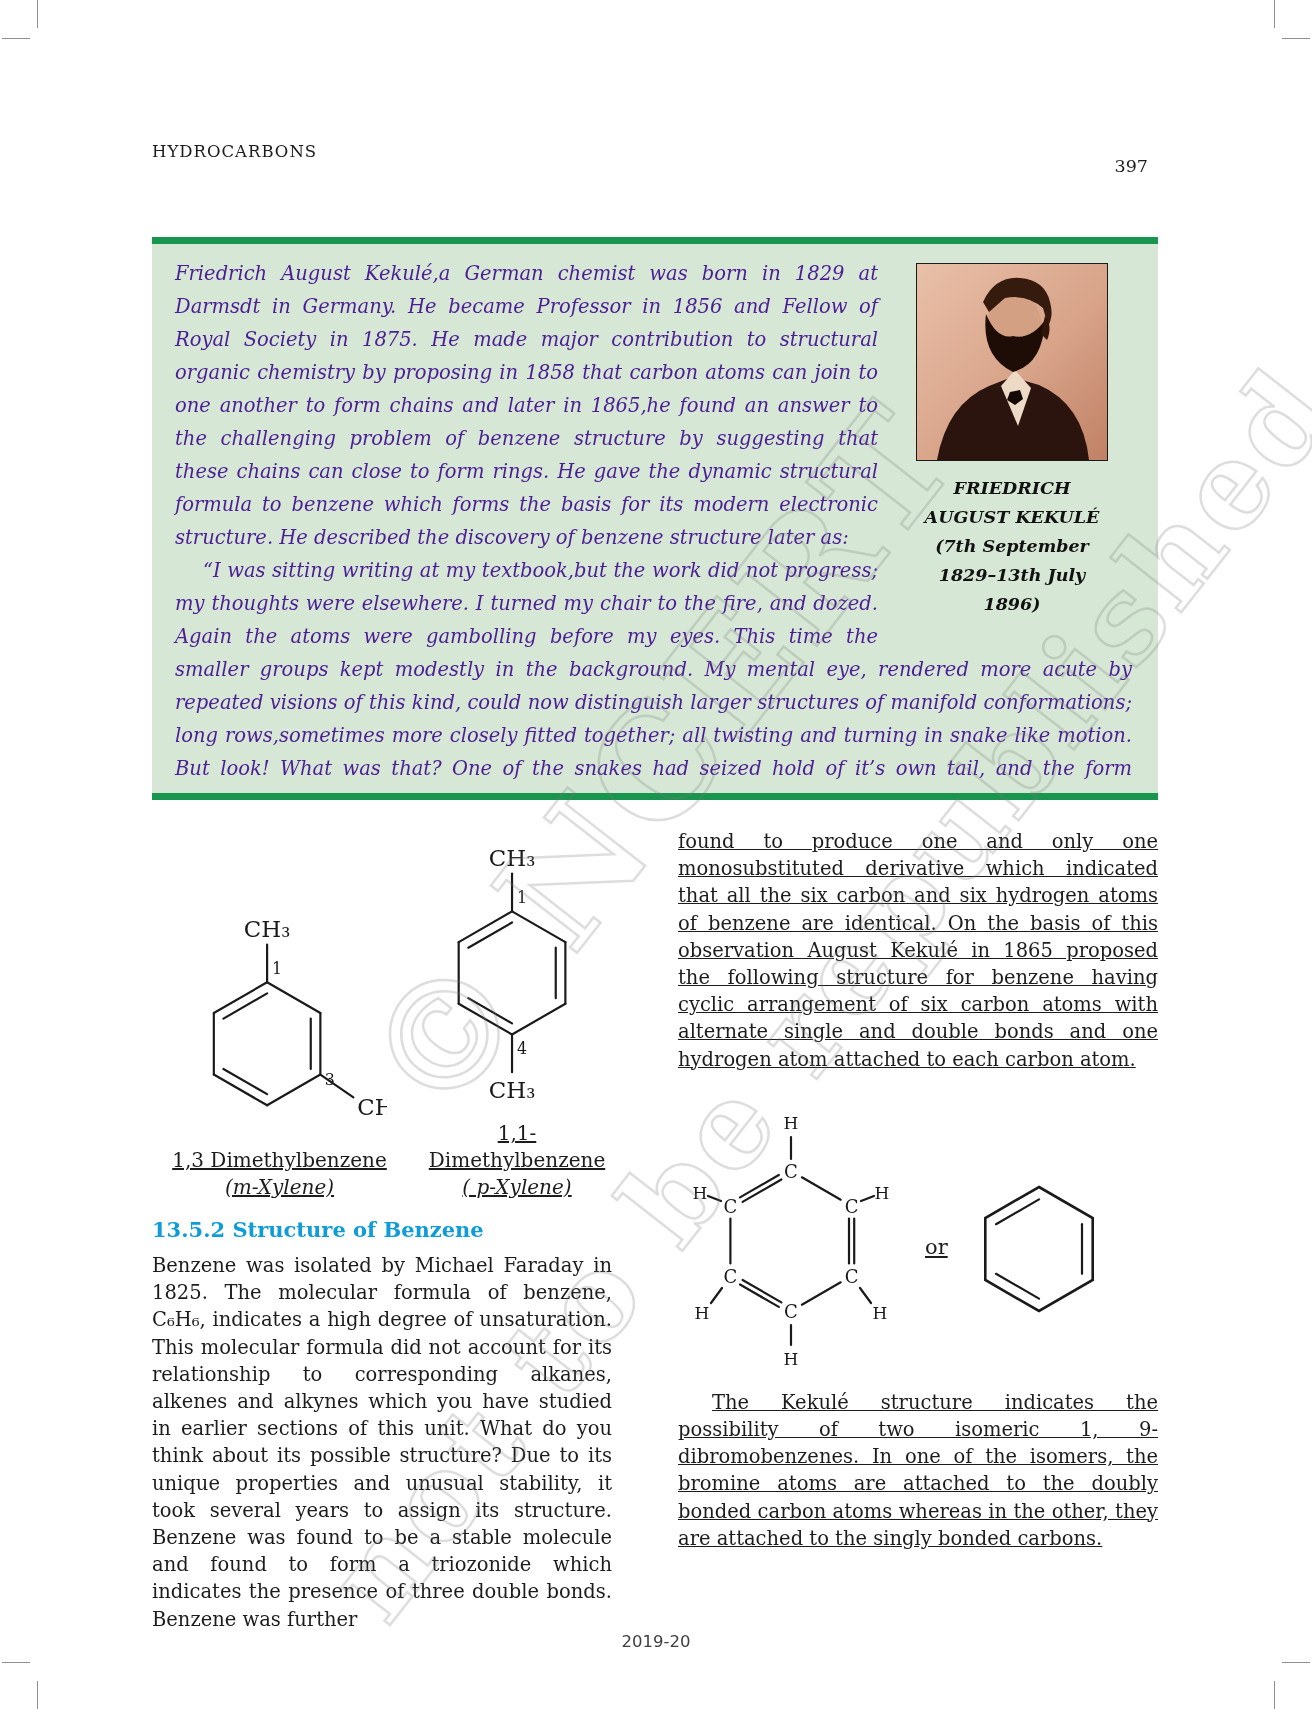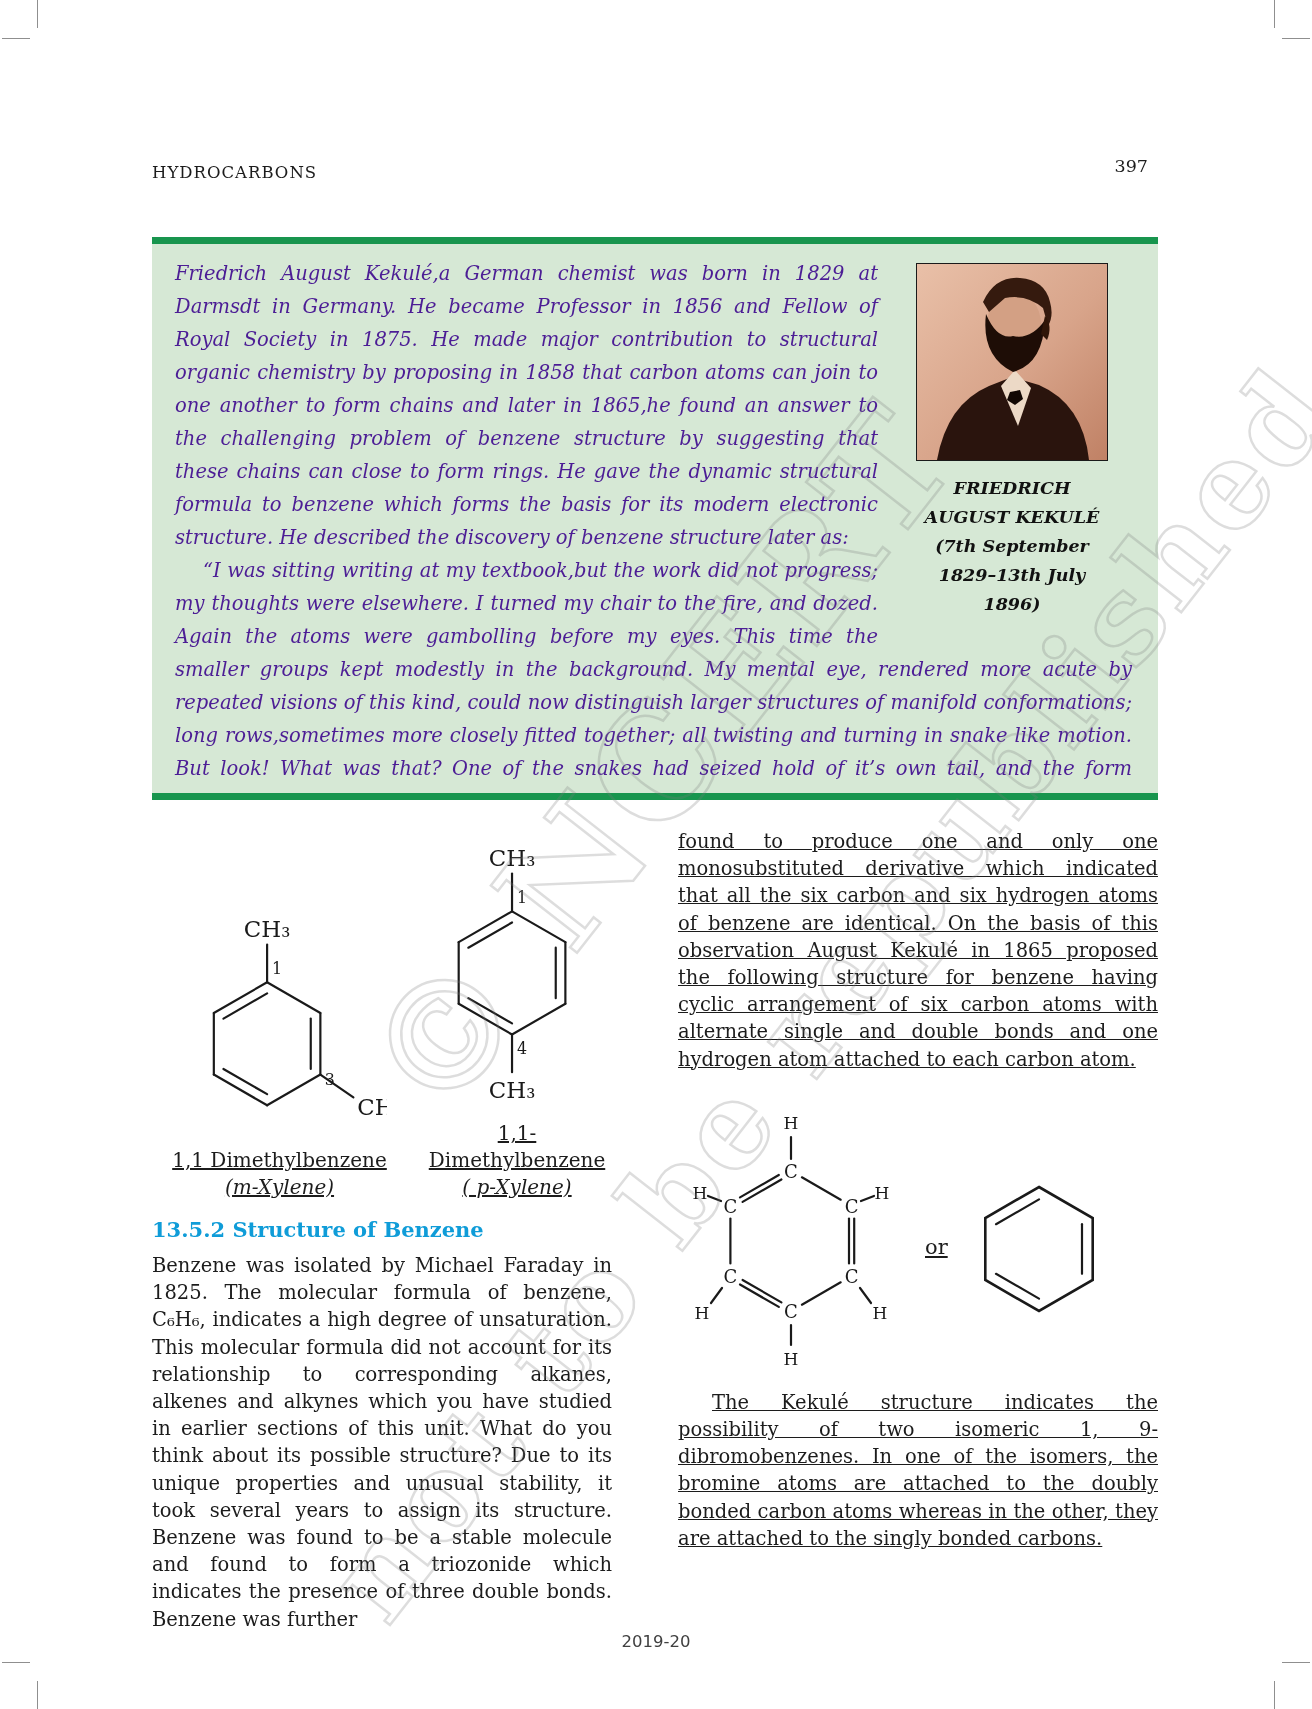--- a/index.html
+++ b/index.html
@@ -6,21 +6,21 @@
   .page{position:relative;width:1312px;height:1709px;background:#ffffff;overflow:hidden;
         font-family:"DejaVu Serif",serif;color:#1c1c1c;margin:0 auto;}
   .crop{position:absolute;background:#8f8f8f;}
   
   .wm{position:absolute;z-index:3;pointer-events:none;font-family:"DejaVu Serif",serif;
       font-weight:bold;color:transparent;-webkit-text-stroke:2.5px rgba(125,125,125,0.26);
       letter-spacing:6px;white-space:nowrap;}
   .wm1{left:330px;top:1040px;font-size:150px;transform:rotate(-52deg);transform-origin:0 0;}
   .wm2{left:300px;top:1560px;font-size:118px;transform:rotate(-52deg);transform-origin:0 0;}
   
-  .hdr-left{position:absolute;left:152px;top:163px;font-size:16.5px;letter-spacing:1px;}
+  .hdr-left{position:absolute;left:152px;top:142px;font-size:16.5px;letter-spacing:1px;}
   .hdr-num{position:absolute;left:1088px;top:156px;width:60px;text-align:right;font-size:17.5px;}
   
   .bio{position:absolute;left:152px;top:237px;width:1006px;height:563px;box-sizing:border-box;
        background:#d6e8d5;border-top:7px solid #18954e;border-bottom:7px solid #18954e;
        padding:13px 26px 8px 23px;overflow:hidden;z-index:1;}
   .bio p{margin:0;font-style:italic;font-size:19.5px;line-height:33px;text-align:justify;color:#4c1d95;}
   .bio p.ind{text-indent:28px;}
   .portrait-block{float:right;width:240px;margin:6px 0 2px 14px;text-align:center;}
   .portrait-frame{display:inline-block;border:1.5px solid #1a1a1a;line-height:0;background:#dcab92;}
   .portrait-cap{margin-top:10px;font-weight:bold;font-style:italic;font-size:17.5px;line-height:29px;color:#111;}
@@ -117,21 +117,21 @@
             <line class="bond" x1="139" y1="126.6" x2="139" y2="177.4"></line>
             <line class="bond" x1="95" y1="202.8" x2="51" y2="177.4"></line>
             <line class="bond" x1="95" y1="90" x2="95" y2="52"></line>
             <line class="bond" x1="148.7" y1="183" x2="182" y2="206"></line>
             <text x="95" y="44" font-size="23" text-anchor="middle">CH₃</text>
             <text x="100" y="82" font-size="16" text-anchor="start">1</text>
             <text x="153" y="194" font-size="16" text-anchor="start">3</text>
             <text x="186" y="224" font-size="23" text-anchor="start">CH₃</text>
           </svg>
           <div class="fig-cap">
-            <div>1,1 Dimethylbenzene</div>
+            <div>1,3 Dimethylbenzene</div>
             <div class="fig-sub">(m-Xylene)</div>
           </div>
         </div>
 
         <div class="fig">
           <svg width="200" height="300" viewBox="0 0 200 302" xmlns="http://www.w3.org/2000/svg">
             <line class="bond" x1="95" y1="98" x2="148.7" y2="129"></line>
             <line class="bond" x1="95" y1="98" x2="41.3" y2="129"></line>
             <line class="bond" x1="148.7" y1="129" x2="148.7" y2="191"></line>
             <line class="bond" x1="41.3" y1="129" x2="41.3" y2="191"></line>

